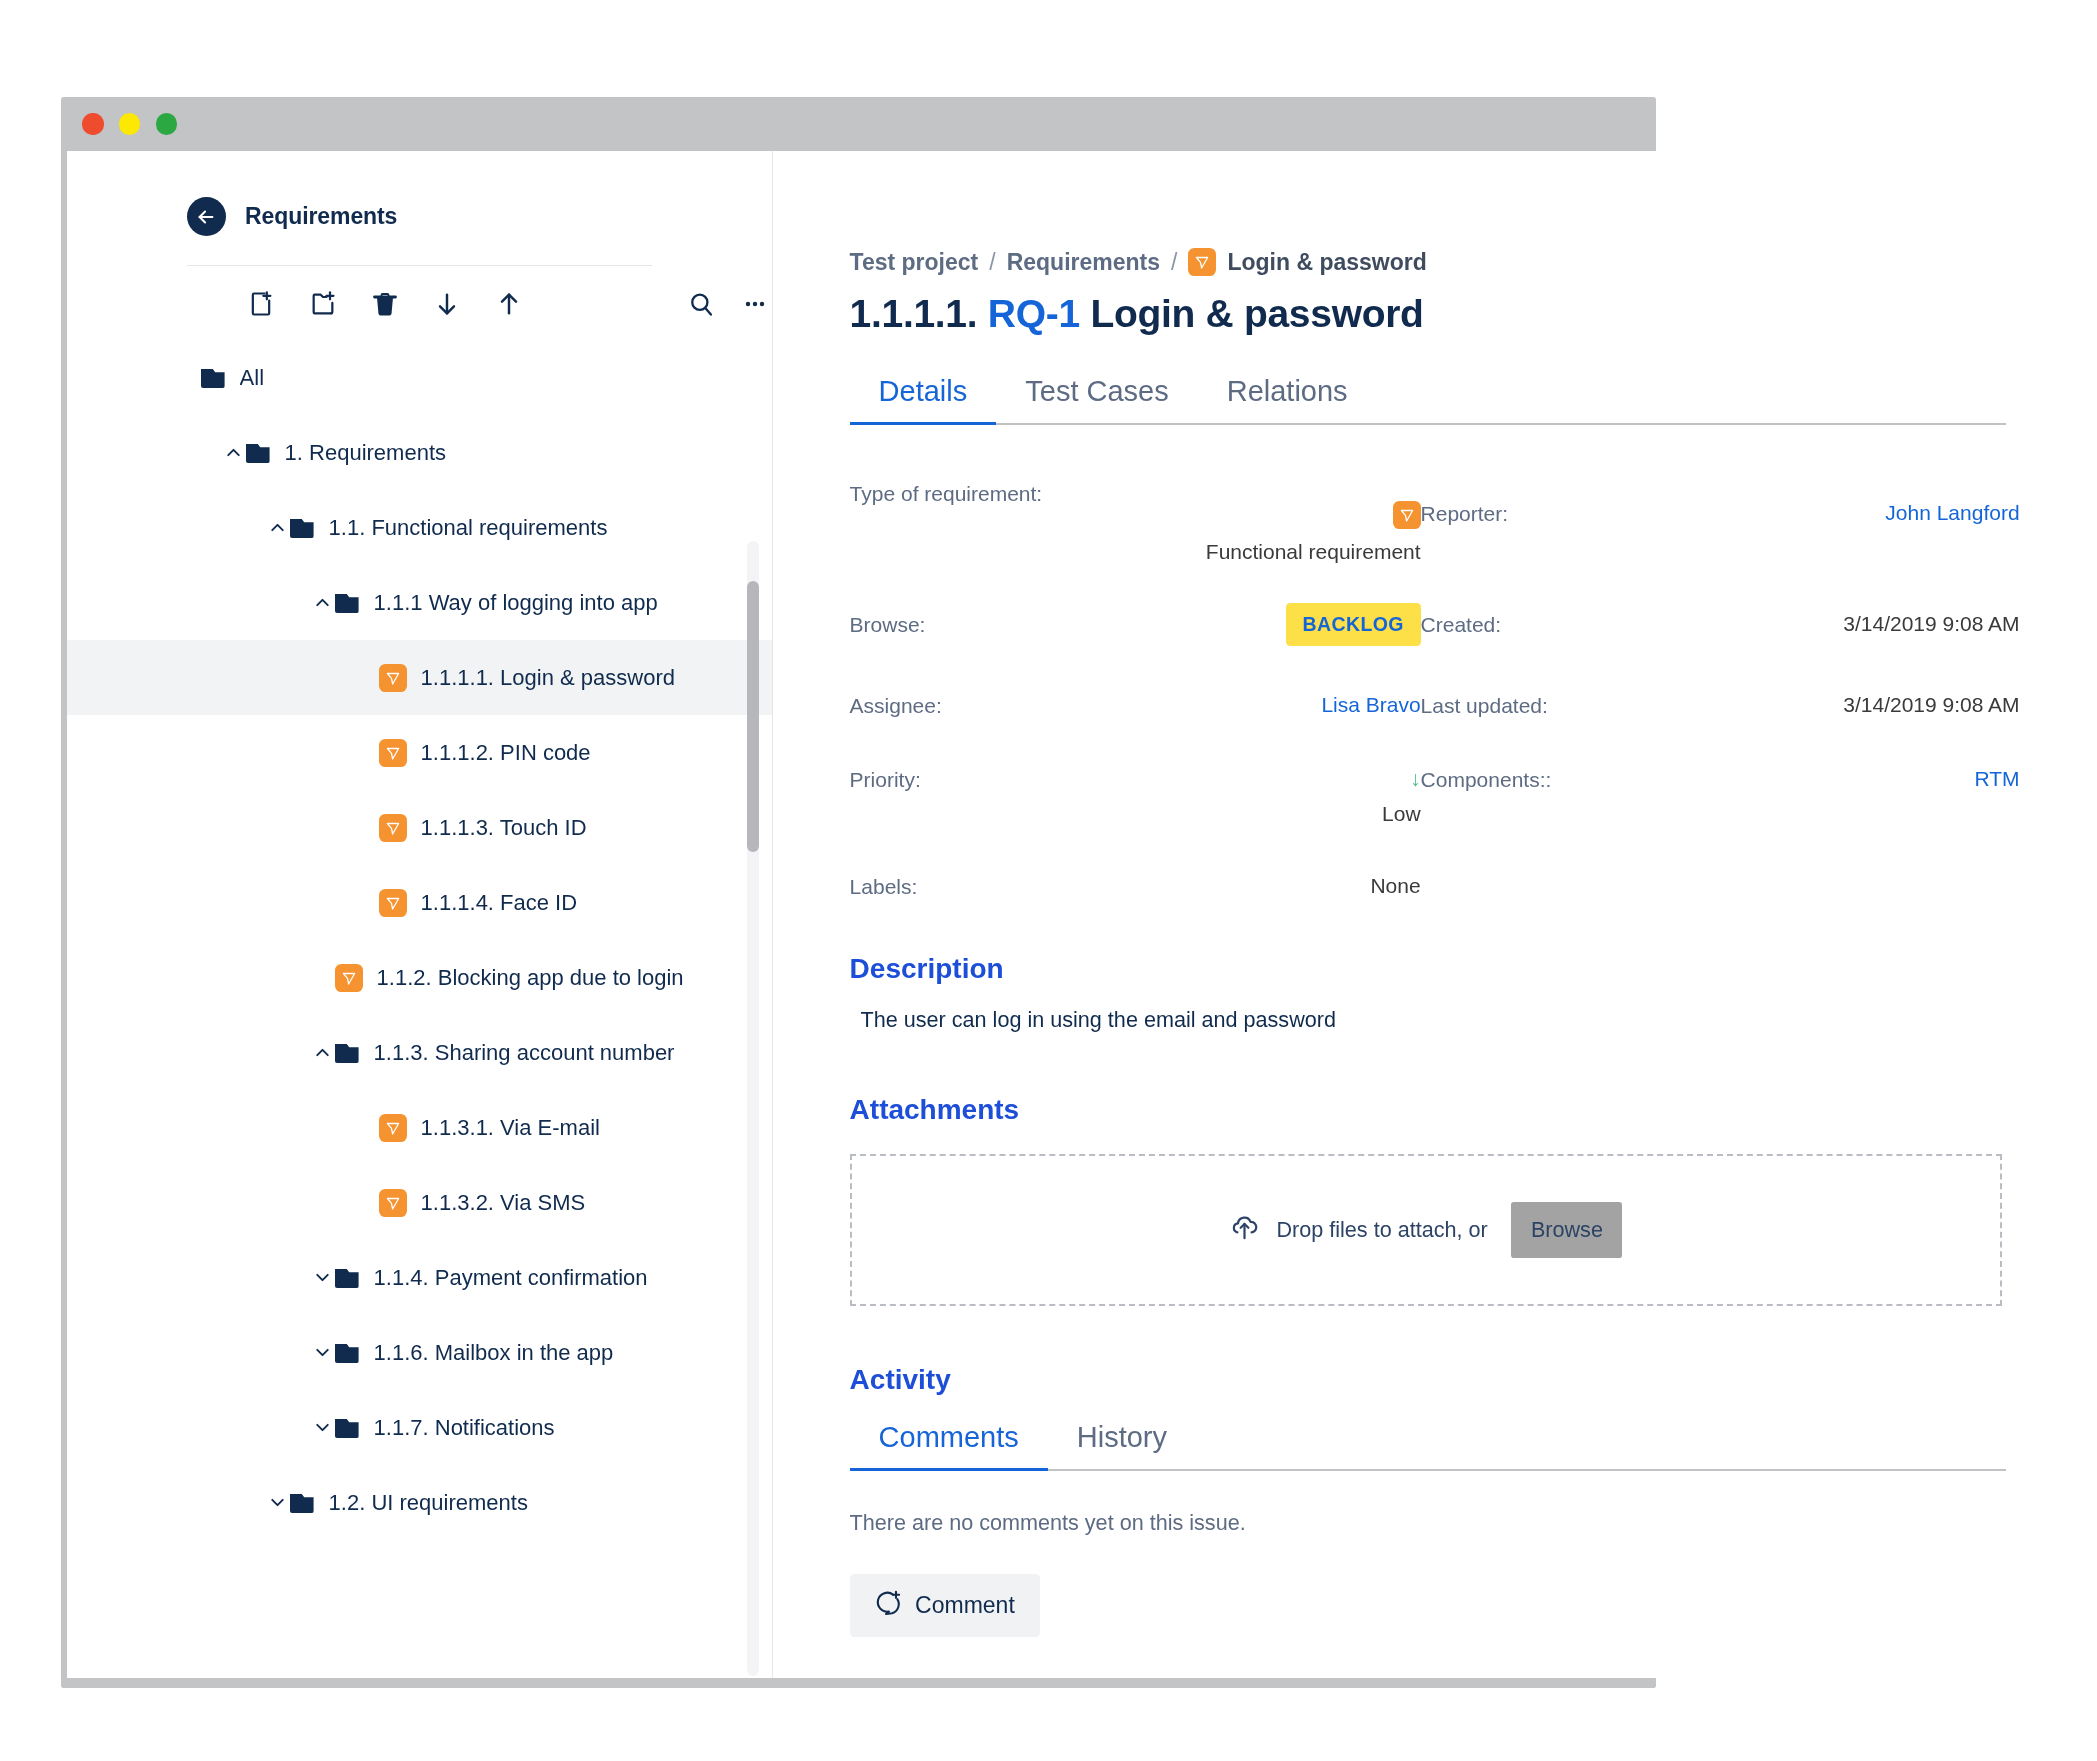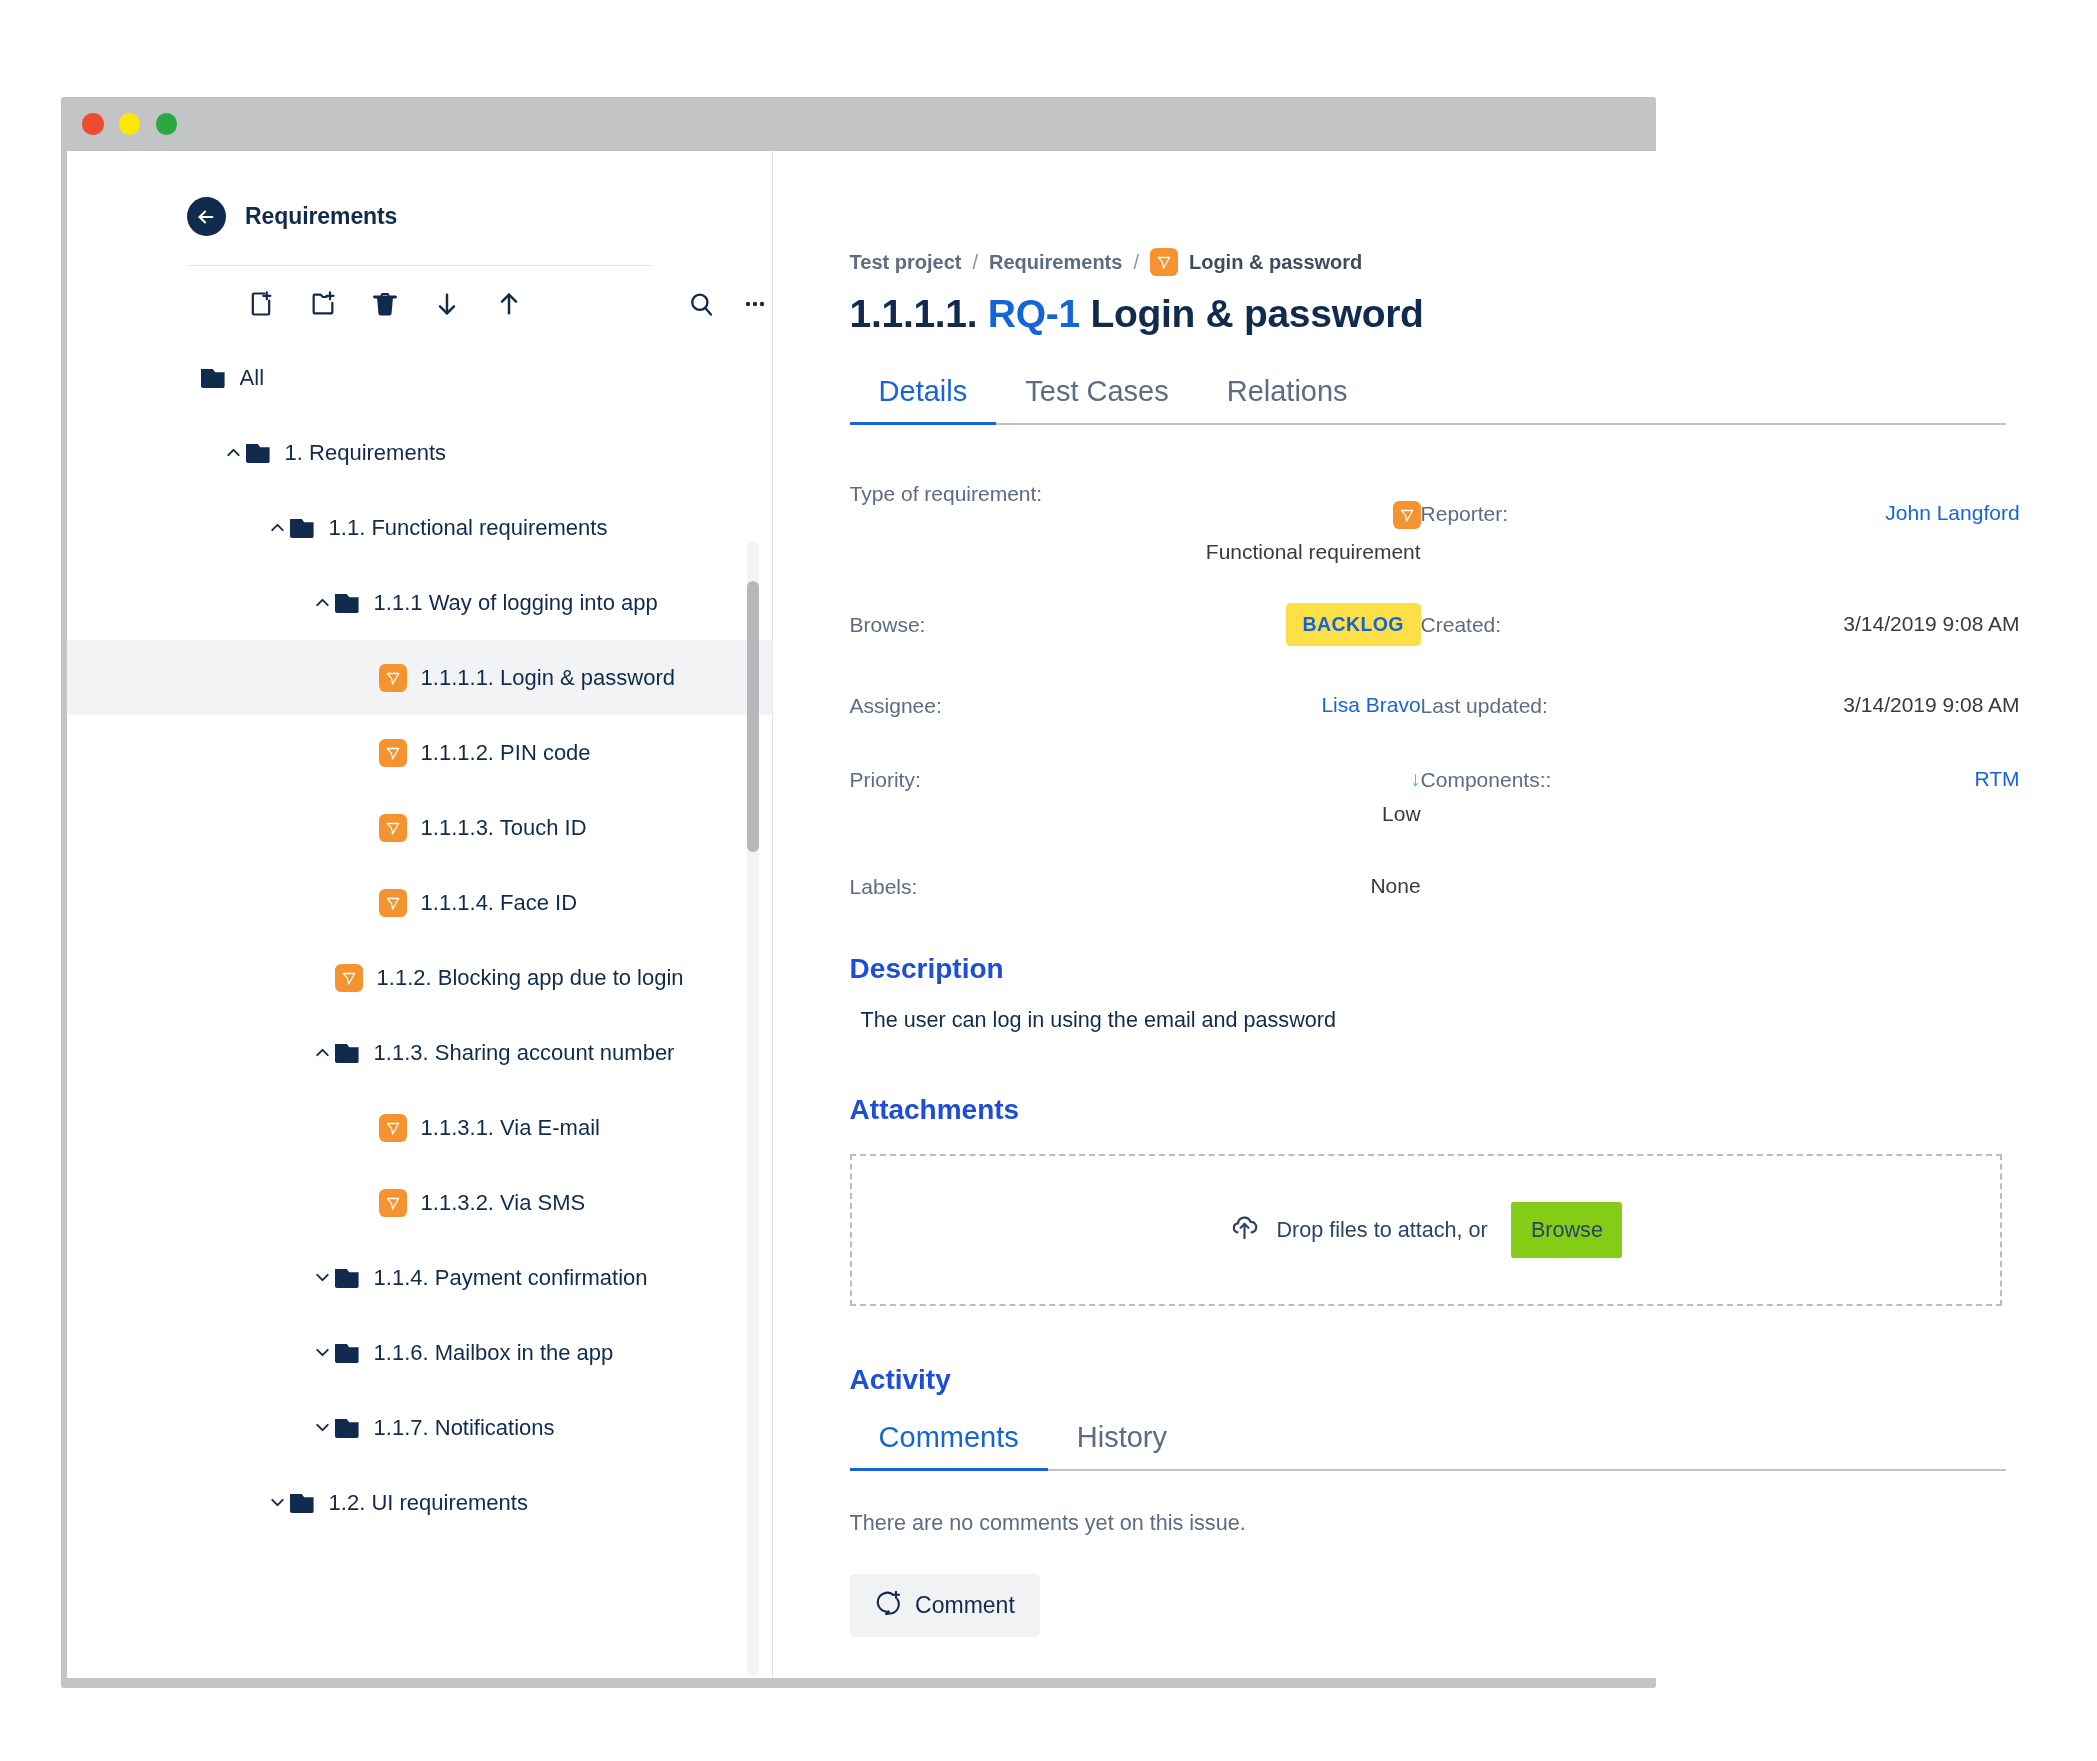--- a/index.html
+++ b/index.html
@@ -194,21 +194,21 @@
     box-sizing: border-box;
     position: relative;
     overflow: hidden;
   }
 
   .breadcrumb {
     display: flex;
     align-items: center;
     gap: 11px;
     padding-top: 97px;
-    font-size: 20px;
+    font-size: 23px;
     font-weight: bold;
     color: #5d6b83;
   }
   .bc-sep { color: #8a95a6; font-weight: normal; }
   .bc-item { cursor: pointer; }
   .bc-icon-sm {
     width: 28px;
     height: 28px;
     background: #f59331;
     border-radius: 6.3px;
@@ -314,21 +314,21 @@
     box-sizing: border-box;
   }
   .dz-inner {
     display: flex;
     align-items: center;
     gap: 16.7px;
     font-size: 21.6px;
     color: #2d4365;
   }
   .browse-btn {
-    background: #84cc16;
+    background: #a3a3a3;
     color: #2d4365;
     font-size: 21.6px;
     padding: 15.3px 19.5px;
     border-radius: 2.8px;
     cursor: pointer;
     margin-left: 7px;
   }
 
   .activity-title { margin-top: 58px; }
   .act-tabs {

